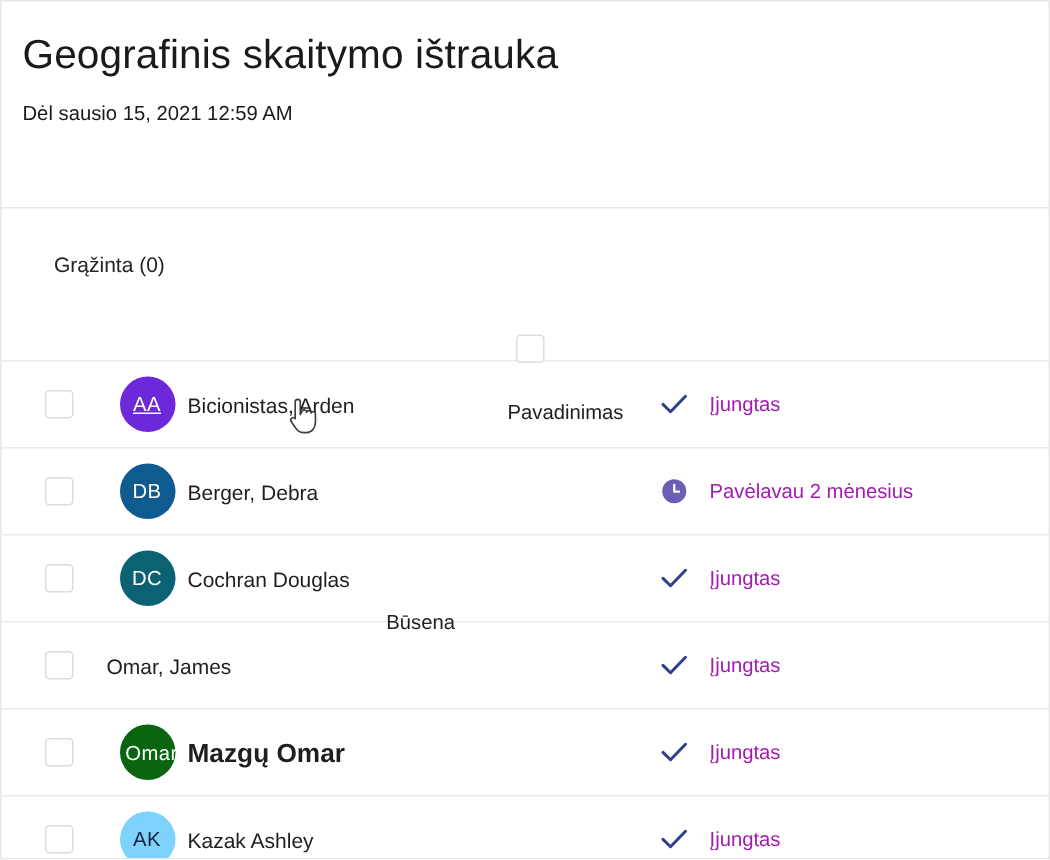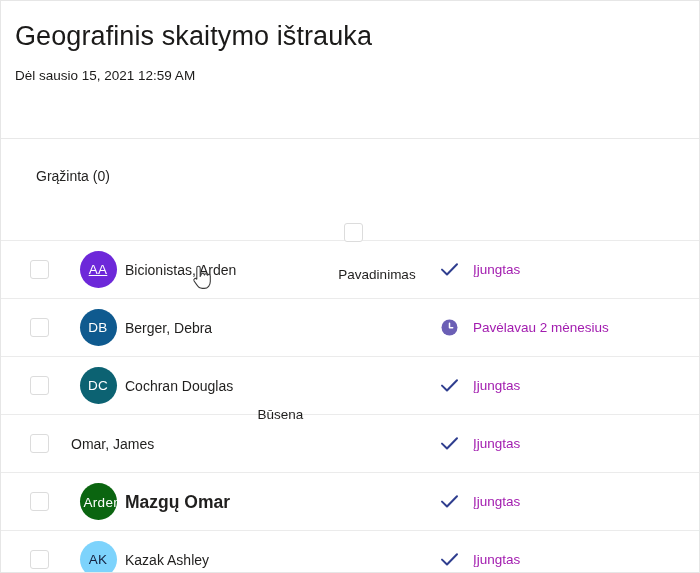--- a/index.html
+++ b/index.html
@@ -316,21 +316,21 @@
             <span class="status-text">Įjungtas</span>
           </div>
         </div>
         <div class="row">
           <div class="cell-check">
             <div class="checkbox"></div>
           </div>
           <div class="cell-name">
             <div class="avatar-wrap">
               <div class="avatar overflow" style="background: rgb(11, 101, 16); color: rgb(255, 255, 255);">
-                <span class="initials">Arden</span>
+                <span class="initials">Omar</span>
               </div>
             </div>
             <span class="name-text large">Mazgų Omar</span>
           </div>
           <div class="cell-status">
             <div class="status-icon">
               <svg width="19" height="15" viewBox="0 0 19 15">
                 <path d="M2 7.6L7 12.5L17 2.2" stroke="#2f3e8f" stroke-width="2" fill="none" stroke-linecap="round" stroke-linejoin="round"></path>
               </svg>
             </div>

